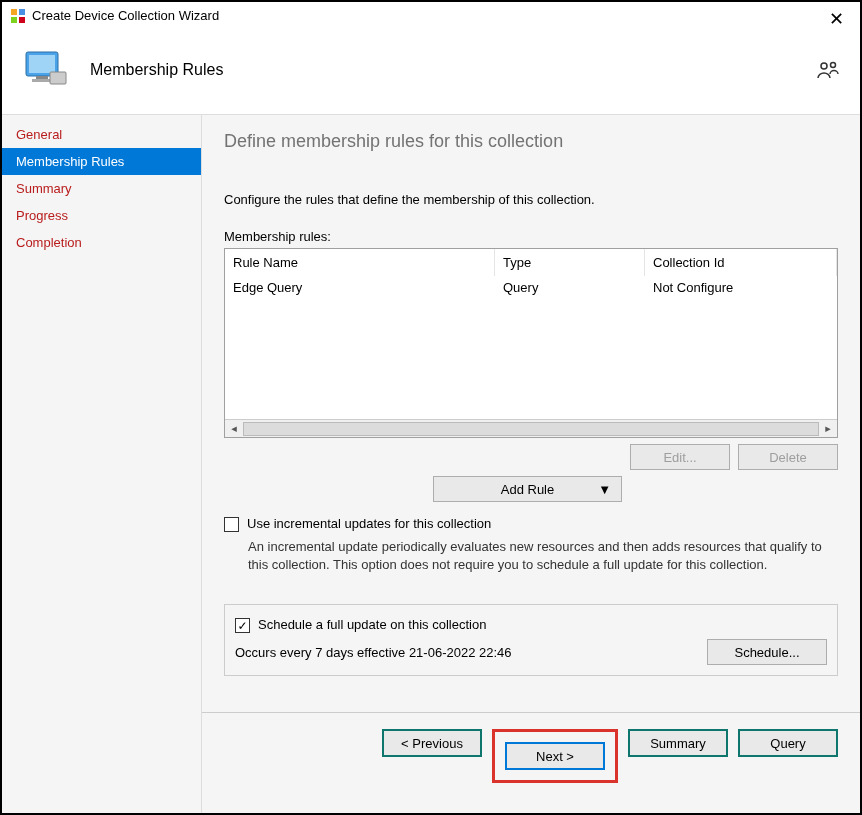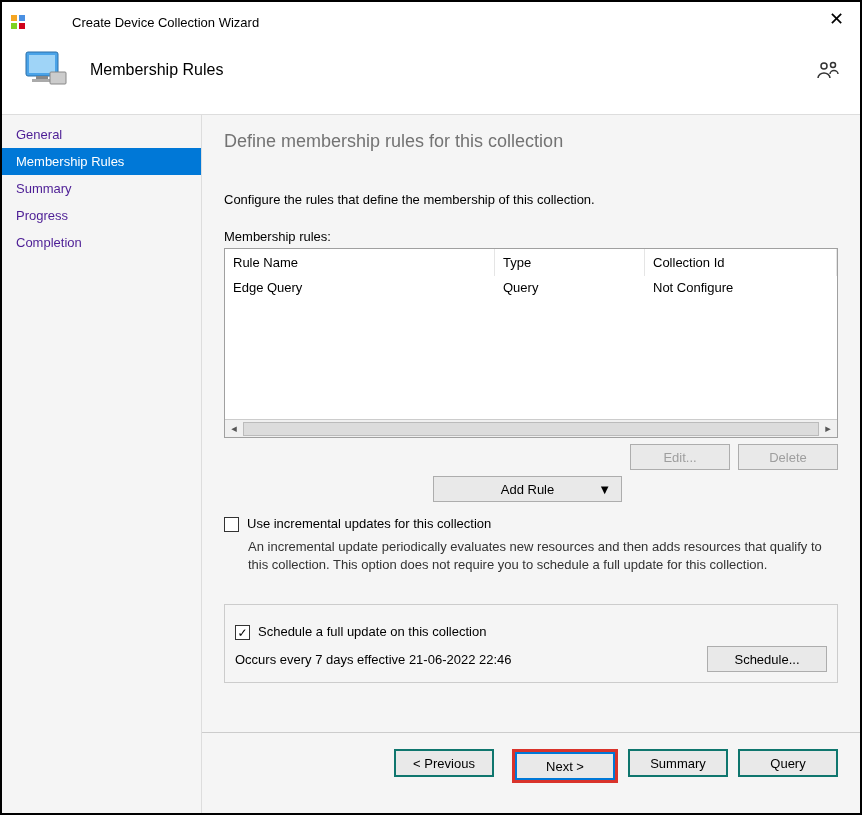--- a/index.html
+++ b/index.html
@@ -1,29 +1,29 @@
 <!DOCTYPE html>
 <html><head>
 <meta charset="utf-8">
 <style>
 * { box-sizing: border-box; font-family: "Segoe UI", Tahoma, sans-serif; }
 body { margin: 0; background: #fff; }
 .window { width: 862px; height: 815px; border: 2px solid #000; display: flex; flex-direction: column; background: #fff; }
-.titlebar { display: flex; align-items: flex-end; padding: 6px 8px; font-size: 13px; gap: 40px; }
+.titlebar { display: flex; align-items: flex-start; padding: 6px 8px; font-size: 13px; }
 .titlebar .icon { width: 16px; height: 16px; margin-right: 6px; display:inline-block; }
 .titlebar .title { flex: 1; }
 .titlebar .close { font-size: 18px; padding: 0 8px; cursor: default; }
 .banner { display: flex; align-items: center; padding: 10px 20px 20px 20px; }
 .banner-icon { width: 48px; height: 48px; margin-right: 20px; }
 .banner-title { font-size: 16px; color: #000; }
 .banner-spacer { flex:1; }
 .banner-right-icon { width: 24px; height: 24px; }
 .body { flex: 1; display: flex; border-top: 1px solid #ddd; min-height: 0; }
 .sidebar { width: 200px; background: #f5f5f5; border-right: 1px solid #ddd; padding-top: 6px; }
-.sidebar-item { padding: 6px 14px; font-size: 13px; color: #4c1d95; cursor: default; }
+.sidebar-item { padding: 6px 14px; font-size: 13px; color: #b91c1c; cursor: default; }
 .sidebar-item.active { background: #0078d7; color: #fff; }
 .main { flex: 1; display: flex; flex-direction: column; background: #f5f5f5; min-width: 0; }
 .main-content { flex:1; padding: 16px 22px 10px 22px; overflow: hidden; }
 .page-heading { color: #737373; font-size: 18px; margin-bottom: 40px; }
 .instruction { font-size: 13px; margin-bottom: 22px; }
 .field-label { font-size: 13px; margin-bottom: 4px; }
 .rules-table { border: 1px solid #a0a0a0; background: #fff; height: 190px; display:flex; flex-direction: column; }
 .rules-header { display:flex; font-size: 13px; }
 .rules-header div { padding: 6px 8px; border-right: 1px solid #e5e5e5; }
 .rules-row { display:flex; font-size: 13px; }
@@ -44,21 +44,21 @@
 .checkbox-row { display:flex; align-items:flex-start; gap:8px; margin-top:14px; font-size:13px; }
 .chk { width:15px; height:15px; border:1px solid #333; background:#fff; display:inline-flex; align-items:center; justify-content:center; flex:0 0 15px; margin-top:1px; }
 .chk.checked::after { content:"✓"; font-size:12px; line-height:1; }
 .desc { font-size:13px; color:#333; margin: 6px 0 0 24px; line-height:1.4; }
 .schedule-box { border:1px solid #ccc; margin-top:30px; padding: 8px 10px 10px 10px; }
 .schedule-line { display:flex; align-items:center; gap:10px; }
 .schedule-text { font-size:13px; flex:1; }
 .footer { border-top:1px solid #ccc; padding: 16px 22px 30px 22px; display:flex; justify-content:flex-end; gap:10px; background:#f5f5f5; }
 .fbtn { width:100px; height:28px; background:#e9e9e9; border:2px solid #0f766e; font-size:13px; display:flex; align-items:center; justify-content:center; }
 .fbtn.primary { border:2px solid #0078d7; background:#e9e9e9; }
-.highlight-box { border:3px solid #d9332b; padding:0;margin-left:8px; }
+.highlight-box { border:3px solid #d9332b; padding:10px; }
 </style>
 </head>
 <body>
 
 <div class="window">
 
   <div class="titlebar">
     <span class="icon">
       <svg viewBox="0 0 16 16">
           <rect x="1" y="1" width="6" height="6" fill="#f5a623"></rect>
@@ -137,21 +137,21 @@
           <div class="wbtn small disabled">Delete</div>
         </div>
 
         <div class="checkbox-row">
           <span class="chk"></span>
           <span>Use incremental updates for this collection</span>
         </div>
         <div class="desc">An incremental update periodically evaluates new resources and then adds resources that qualify to this collection. This option does not require you to schedule a full update for this collection.</div>
 
         <div class="schedule-box">
-          <div class="checkbox-row" style="margin-top:11px;">
+          <div class="checkbox-row" style="margin-top:4px;">
             <span class="chk checked"></span>
             <span>Schedule a full update on this collection</span>
           </div>
           <div class="schedule-line" style="margin-top:6px;">
             <span class="schedule-text">Occurs every 7 days effective 21-06-2022 22:46</span>
             <div class="wbtn" style="width:120px;">Schedule...</div>
           </div>
         </div>
       </div>
 

